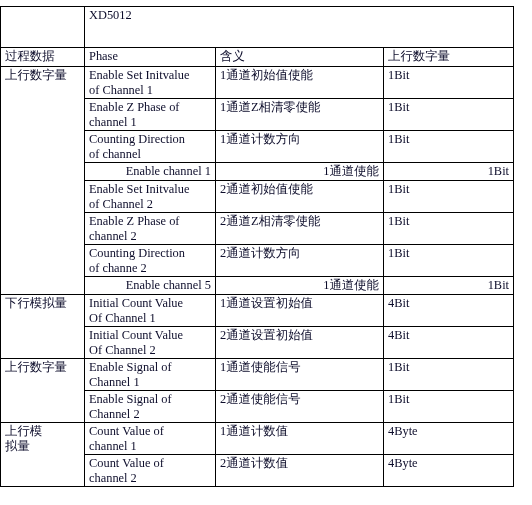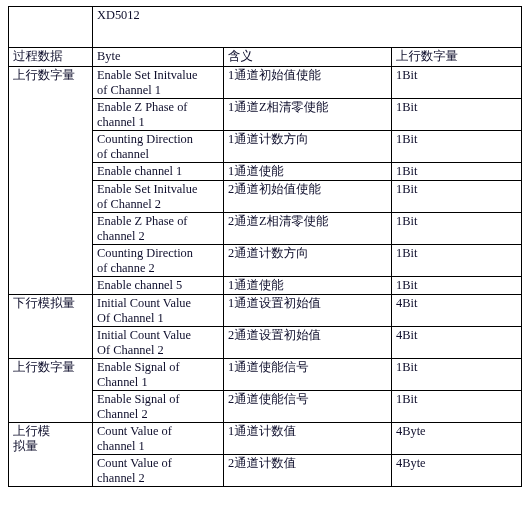--- a/index.html
+++ b/index.html
@@ -15,21 +15,21 @@
     color: #0d0d2b;
   }
   .sheet {
     position: relative;
     width: 532px;
     height: 505px;
     background: #ffffff;
   }
   table.spec {
     position: absolute;
-    left: 8px;
+    left: 0;
     top: 6px;
     width: 513px;
     border-collapse: collapse;
     table-layout: fixed;
     background: #fef9c3;
     padding-left: 8px;
   }
   table.spec td {
     border: 1px solid #000000;
     padding: 1px 4px 1px 4px;
@@ -67,21 +67,21 @@
   }
   td.blank-cell {
     height: 38px;
   }
   td.hdr {
     height: 16px;
     vertical-align: top;
     padding-top: 0px;
   }
   td.r2 { height: 29px; }
-  td.r1 { height: 15px; }
+  td.r1 { height: 15px; text-align: right; }
   
   .sq {
     text-decoration-style: wavy;
     text-decoration-color: #d93025;
     text-decoration-skip-ink: none;
     text-underline-offset: 1px;
   }
 </style>
 </head>
 <body>
@@ -97,21 +97,21 @@
     </colgroup>
     <tbody>
 
       <tr>
         <td class="blank-cell"></td>
         <td class="title-cell" colspan="3">XD5012</td>
       </tr>
 
       <tr>
         <td class="hdr cjk">过程数据</td>
-        <td class="hdr">Byte</td>
+        <td class="hdr">Phase</td>
         <td class="hdr cjk">含义</td>
         <td class="hdr cjk">上行数字量</td>
       </tr>
 
       <tr>
         <td class="group cjk" rowspan="8">上行数字量</td>
         <td class="r2"><span>Enable Set </span><span class="sq">Initvalue</span><br><span>of Channel 1</span></td>
         <td class="r2 cjk">1通道初始值使能</td>
         <td class="r2">1Bit</td>
       </tr>

